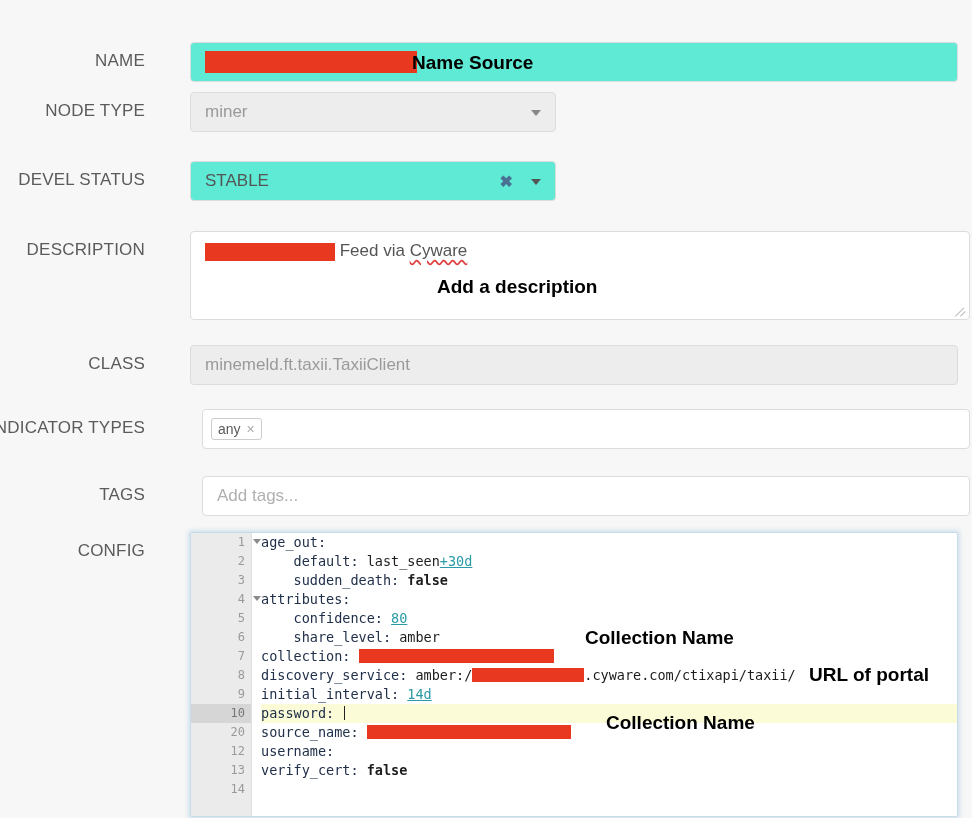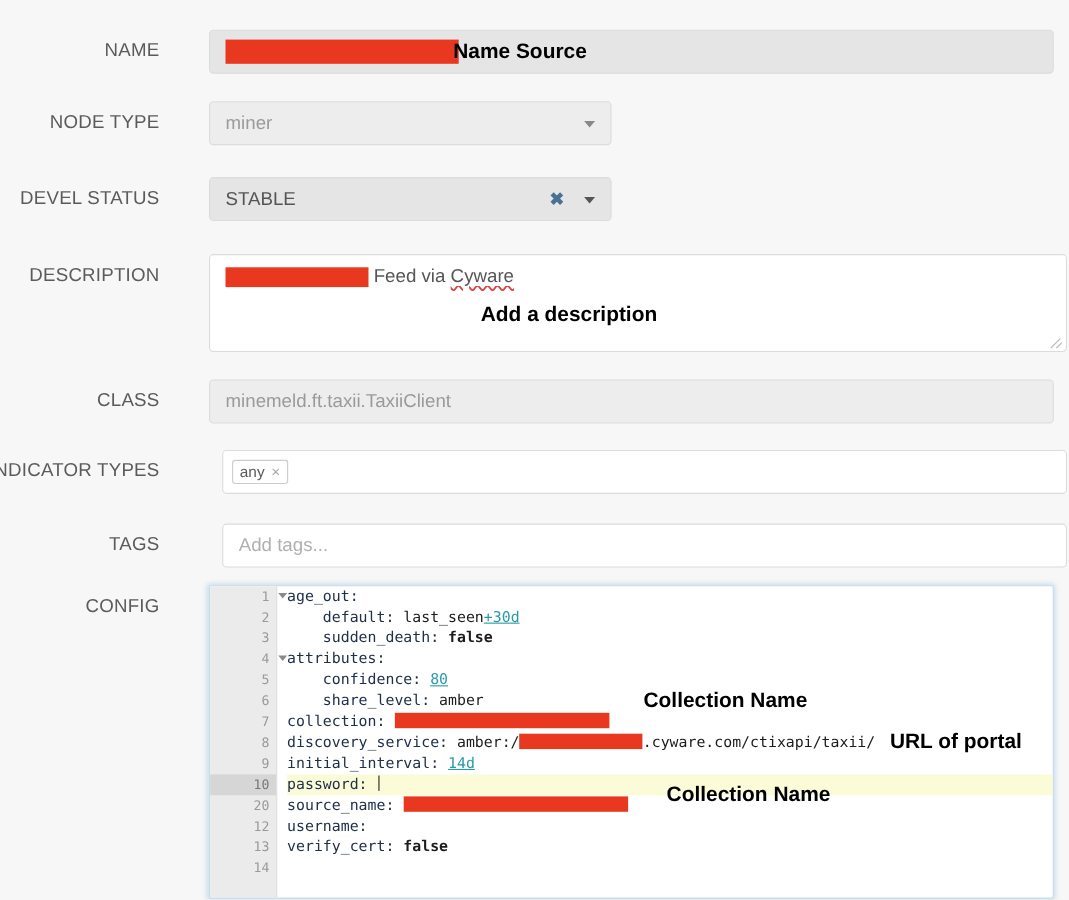--- a/index.html
+++ b/index.html
@@ -48,21 +48,21 @@
     position: relative;
     padding-left: 21px;
   }
 
   
   .inp {
     box-sizing: border-box;
     height: 40px;
     border: 1px solid #dcdcdc;
     border-radius: 4px;
-    background: #e5e5e5;
+    background: #5eead4;
     font-size: 17px;
     color: #555;
     padding: 0 14px;
     display: flex;
     align-items: center;
     position: relative;
   }
   .inp.disabled {
     background: #ededed;
     border-color: #dcdcdc;
@@ -240,21 +240,21 @@
     background: #e8381f;
     height: 14px;
     vertical-align: -2px;
   }
 </style>
 </head>
 <body>
 
 <div class="form">
 
-  <div class="row" style="top:27px;">
+  <div class="row" style="top:42px;">
     <div class="lbl"><span>NAME</span></div>
     <div class="ctl">
       <div class="inp w-wide">
         <span class="redact" style="width:212px;height:22px;"></span>
       </div>
       <div class="anno" style="position:absolute;left:243px;top:10px;">Name Source</div>
     </div>
   </div>
 
   <div class="row" style="top:92px;">

